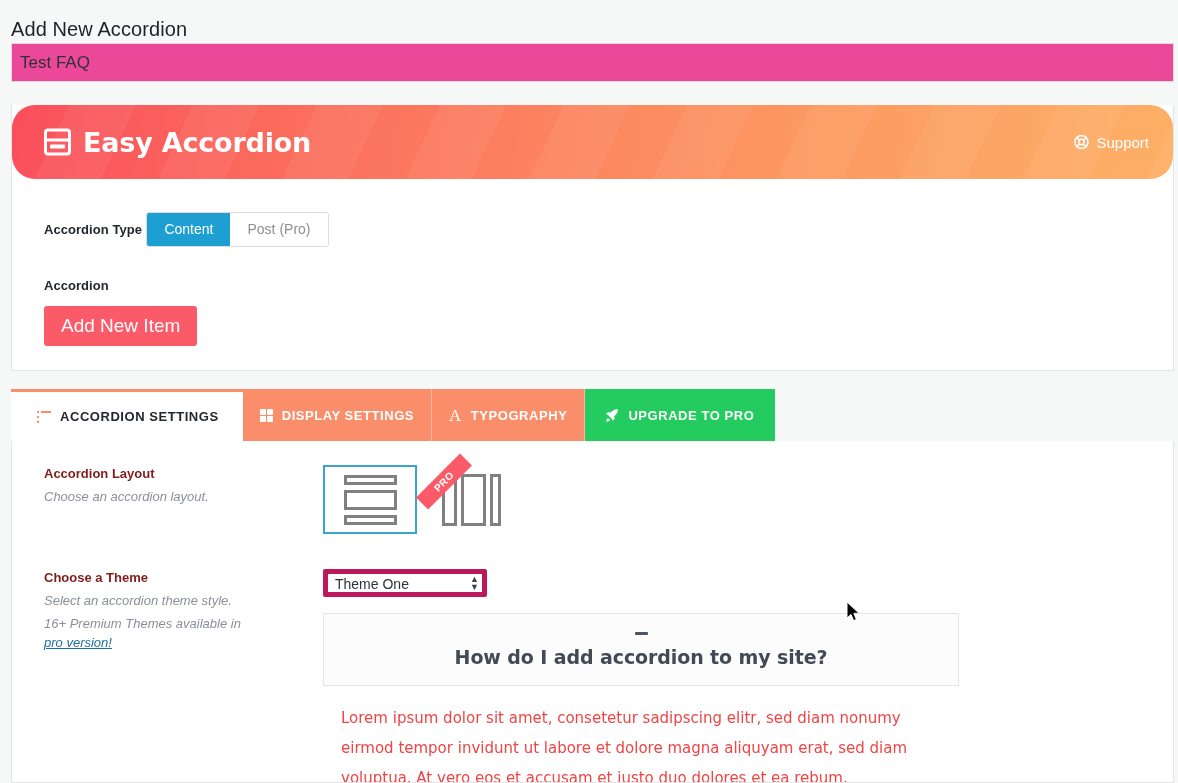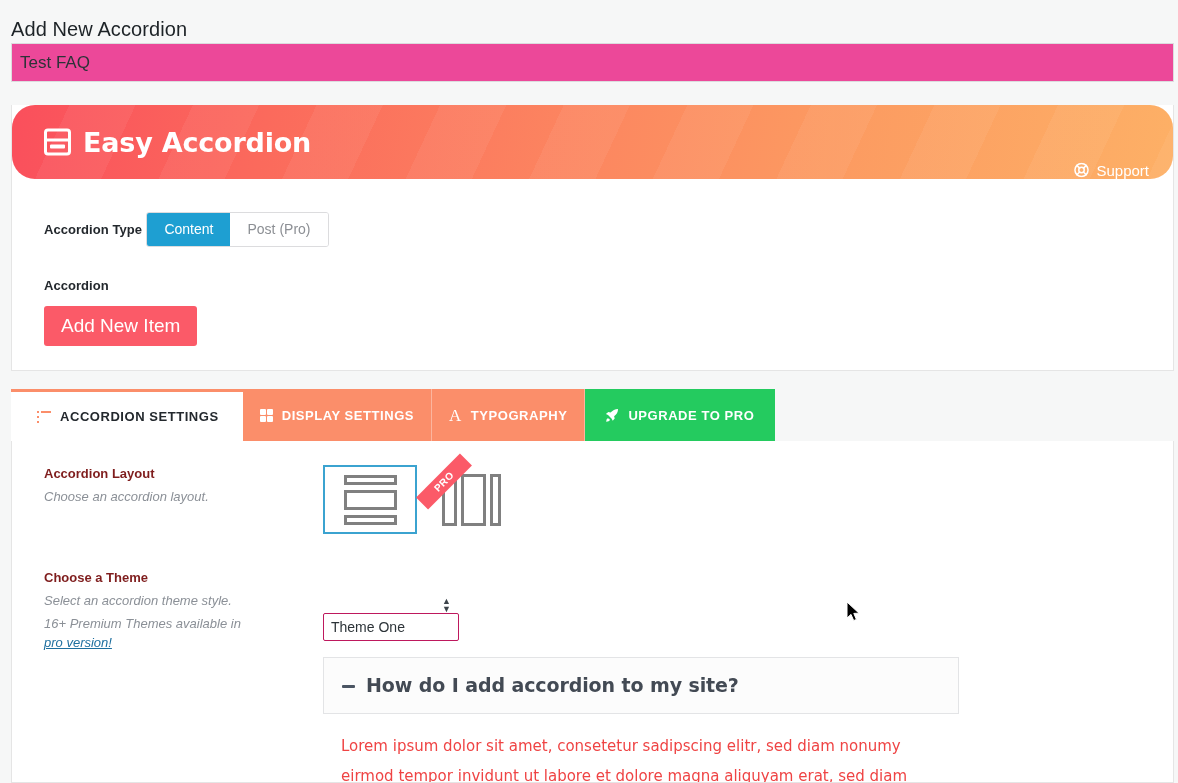--- a/index.html
+++ b/index.html
@@ -116,21 +116,20 @@
   .ea-support {
     position: absolute;
     right: 24px; top: 50%;
     transform: translateY(-50%);
     display: flex; align-items: center; gap: 7px;
     color: #fff;
     font-size: 15px;
     font-weight: 400;
     text-decoration: none;
     cursor: pointer;
-    margin-top: 28px;
   }
   .ea-support svg { display: block; }
 
   
   .type-section { padding: 22px 0 0 32px; }
   .field-label {
     font-size: 13px;
     font-weight: 700;
     color: #23282d;
     letter-spacing: 0.05px;
@@ -317,51 +316,51 @@
     display: flex; align-items: center; justify-content: center;
     transform: rotate(-45deg);
     transform-origin: center;
     pointer-events: none;
   }
 
   
   .theme-select {
     appearance: none;
     -webkit-appearance: none;
-    width: 136px; height: 28px;
-    border: 1px solid #be185d;
+    width: 164px; height: 28px;
+    border: 5px solid #be185d;
     background: #fff;
     font-size: 14px;
     color: #2c3338;
     padding: 2px 24px 2px 7px;
     border-radius: 2px;
     font-family: "Liberation Sans", sans-serif;
     cursor: pointer;
     outline: none;
-    margin-top: 44px;
   }
   .select-wrap { position: relative; display: inline-block; }
   .select-wrap .updown {
     position: absolute; right: 8px; top: 50%;
     transform: translateY(-50%);
     pointer-events: none;
     font-size: 9px; line-height: 8px; color: #3c434a;
     display: flex; flex-direction: column; align-items: center;
   }
 
   
   .acc-preview {
     margin-top: 16px;
     width: 636px;
     border: 1px solid #e3e4e6;
     background: #fcfcfc;
   }
   .acc-head {
     display: flex; align-items: center; gap: 11px;
     padding: 16px 18px 17px;
+    flex-direction: column;
   }
   .acc-minus {
     display: inline-block;
     width: 13px; height: 3px;
     background: #4b5563;
     border-radius: 1px;
     flex: 0 0 auto;
     margin-top: 2px;
   }
   .acc-title {

